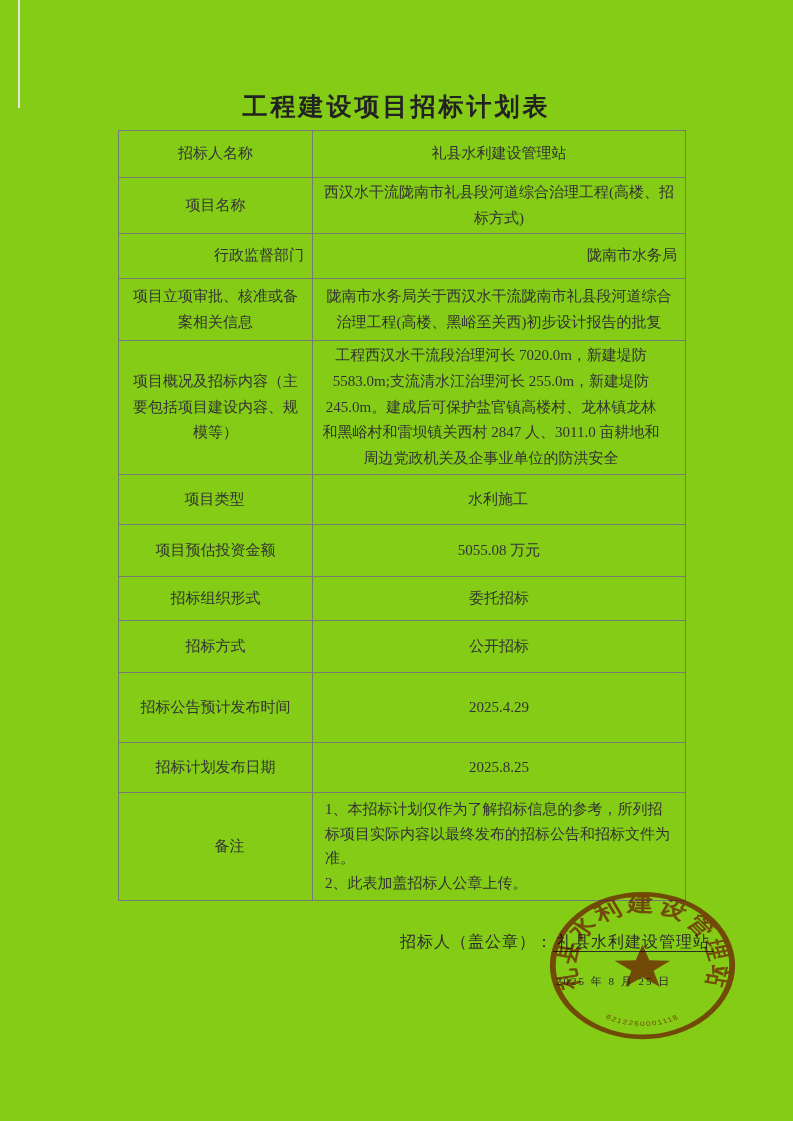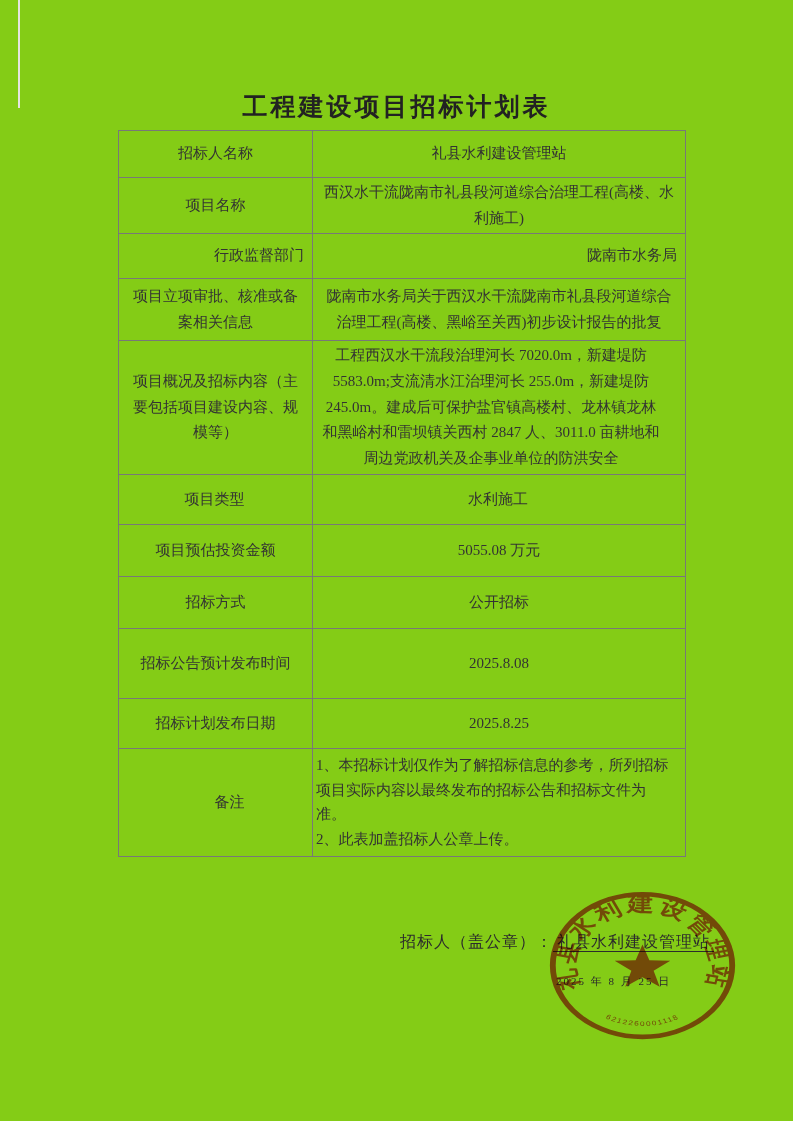--- a/index.html
+++ b/index.html
@@ -51,21 +51,21 @@
   tr.r6  td { height: 50px; padding-left: 6px; }
   tr.r7  td { height: 52px; margin-left: 28px; }
   tr.r8  td { height: 44px; }
   tr.r9  td { height: 52px; }
   tr.r10 td { height: 70px; }
   tr.r11 td { height: 50px; }
   tr.r12 td { height: 108px; padding-left: 36px; }
   tr.r12 td.value-cell {
     text-align: left;
     white-space: pre-line;
-    padding-left: 3px; padding-right: 10px;
+    padding-left: 12px; padding-right: 10px;
     line-height: 1.65;
   }
   tr.r5 td.value-cell { line-height: 1.72; padding-left: 6px; padding-right: 22px; }
   .sig-line {
     position: absolute; top: 932px; left: 400px;
     font-size: 16px; color: #2c2c2c;
     letter-spacing: 1px;
     white-space: nowrap;
   }
   .sig-name {
@@ -96,21 +96,21 @@
   <h1 class="doc-title">工程建设项目招标计划表</h1>
 
   <table class="plan-table">
     <tbody>
       <tr class="r1">
         <td class="label-cell">招标人名称</td>
         <td class="value-cell">礼县水利建设管理站</td>
       </tr>
       <tr class="r2">
         <td class="label-cell">项目名称</td>
-        <td class="value-cell">西汉水干流陇南市礼县段河道综合治理工程(高楼、水利施工)</td>
+        <td class="value-cell">西汉水干流陇南市礼县段河道综合治理工程(高楼、招标方式)</td>
       </tr>
       <tr class="r3">
         <td class="label-cell">行政监督部门</td>
         <td class="value-cell">陇南市水务局</td>
       </tr>
       <tr class="r4">
         <td class="label-cell">项目立项审批、核准或备案相关信息</td>
         <td class="value-cell">陇南市水务局关于西汉水干流陇南市礼县段河道综合治理工程(高楼、黑峪至关西)初步设计报告的批复</td>
       </tr>
       <tr class="r5">
@@ -118,27 +118,31 @@
         <td class="value-cell">工程西汉水干流段治理河长 7020.0m，新建堤防 5583.0m;支流清水江治理河长 255.0m，新建堤防 245.0m。建成后可保护盐官镇高楼村、龙林镇龙林和黑峪村和雷坝镇关西村 2847 人、3011.0 亩耕地和周边党政机关及企事业单位的防洪安全</td>
       </tr>
       <tr class="r6">
         <td class="label-cell">项目类型</td>
         <td class="value-cell">水利施工</td>
       </tr>
       <tr class="r7">
         <td class="label-cell">项目预估投资金额</td>
         <td class="value-cell">5055.08 万元</td>
       </tr>
+      <tr class="r8">
+        <td class="label-cell">招标组织形式</td>
+        <td class="value-cell">委托招标</td>
+      </tr>
       <tr class="r9">
         <td class="label-cell">招标方式</td>
         <td class="value-cell">公开招标</td>
       </tr>
       <tr class="r10">
         <td class="label-cell">招标公告预计发布时间</td>
-        <td class="value-cell">2025.8.08</td>
+        <td class="value-cell">2025.4.29</td>
       </tr>
       <tr class="r11">
         <td class="label-cell">招标计划发布日期</td>
         <td class="value-cell">2025.8.25</td>
       </tr>
       <tr class="r12">
         <td class="label-cell">备注</td>
         <td class="value-cell">1、本招标计划仅作为了解招标信息的参考，所列招标项目实际内容以最终发布的招标公告和招标文件为准。
 2、此表加盖招标人公章上传。</td>
       </tr>

